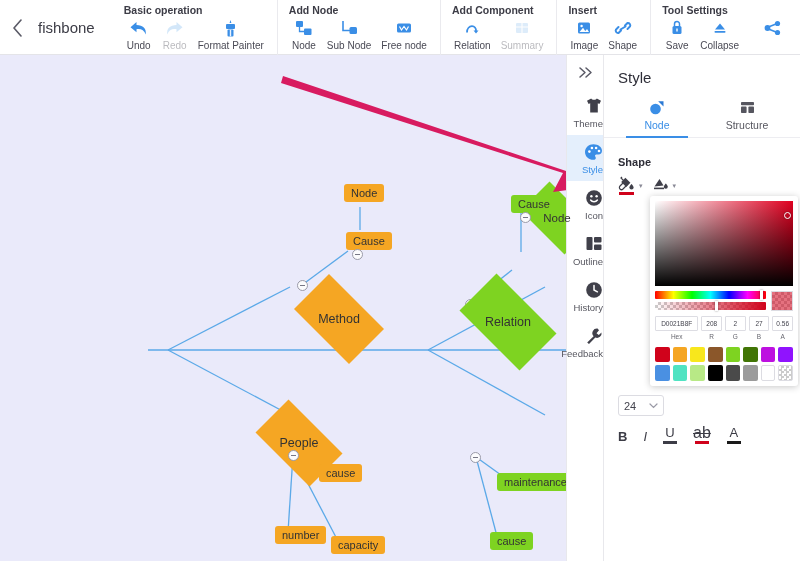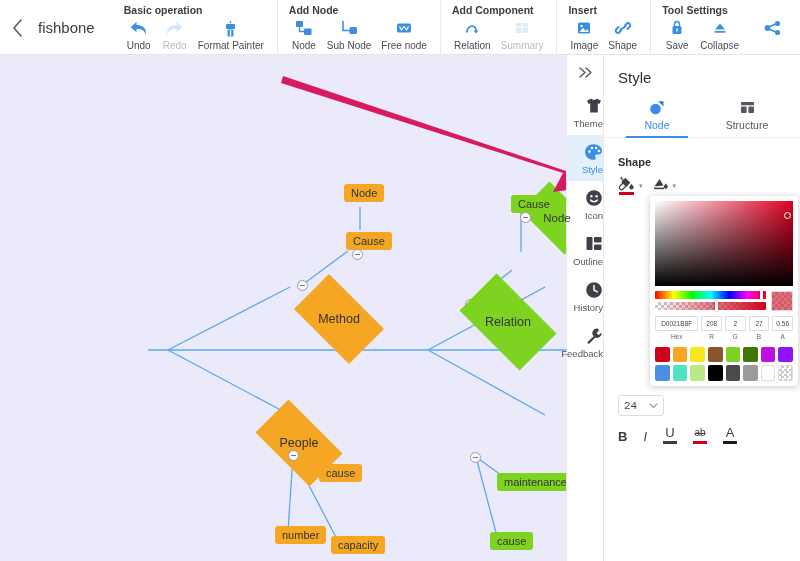--- a/index.html
+++ b/index.html
@@ -207,21 +207,21 @@
     display: grid; grid-template-columns: repeat(8, 1fr); gap: 3px;
     margin-top: 7px;
   }
   .swatch { width: 100%; padding-top: 100%; border-radius: 2px; cursor: pointer; }
   .swatch.bordered { border: 1px solid #dcdce2; }
 
   .font-size-box {
     position: absolute; left: 14px; top: 340px;
     width: 46px; height: 21px; border: 1px solid #dcdce2; border-radius: 3px;
     display: flex; align-items: center; justify-content: space-between;
-    padding: 0 5px; cursor: pointer; background: #fff; font-family: Liberation Mono, monospace;
+    padding: 0 5px; cursor: pointer; background: #fff;
   }
   .font-size-val { font-size: 11px; color: #44444e; }
   .text-tools {
     position: absolute; left: 14px; top: 370px;
     display: flex; align-items: flex-end; gap: 16px;
   }
   .ttool { cursor: pointer; display: flex; flex-direction: column; align-items: center; }
   .ttool span { font-size: 13px; color: #3c3c46; line-height: 15px; }
   .ttool .bar { width: 14px; height: 2.5px; margin-top: 1px; }
 </style>
@@ -686,21 +686,21 @@
         <span style="font-weight:bold;">B</span>
       </div>
       <div class="ttool">
         <span style="font-style:italic;">I</span>
       </div>
       <div class="ttool">
         <span>U</span>
         <div class="bar" style="background:#3c3c46;"></div>
       </div>
       <div class="ttool">
-        <span style="font-size:10px; text-decoration:line-through;">ab</span>
+        <span style="font-size:16px; text-decoration:line-through;">ab</span>
         <div class="bar" style="background:#d0021b;"></div>
       </div>
       <div class="ttool">
         <span>A</span>
         <div class="bar" style="background:#1a1a1a;"></div>
       </div>
     </div>
   </div>
 </div>
 

